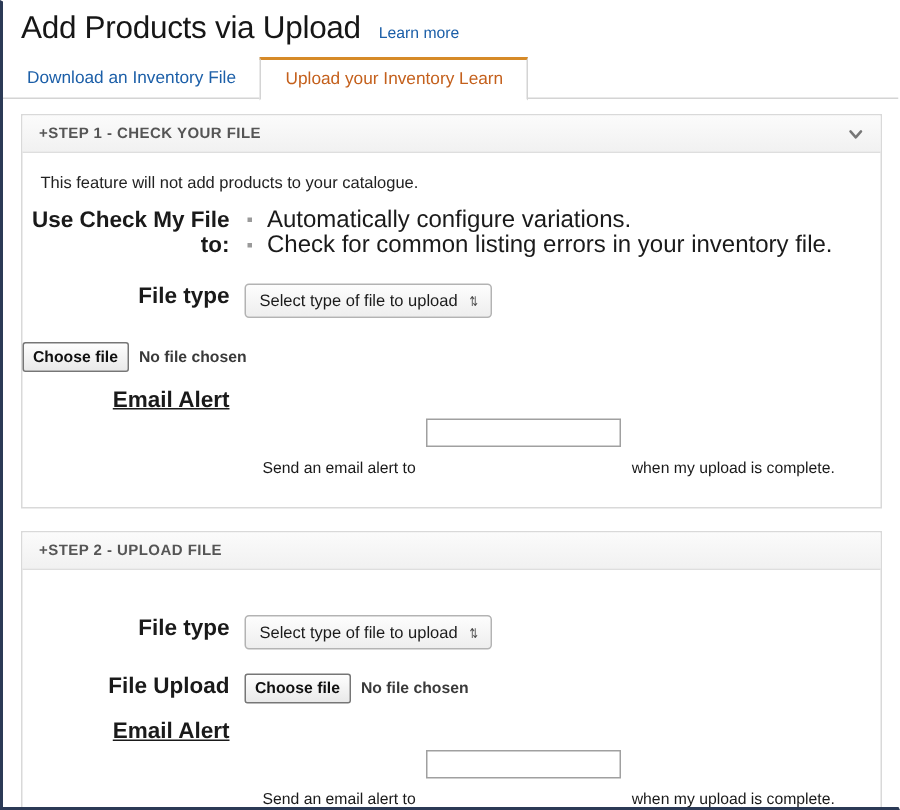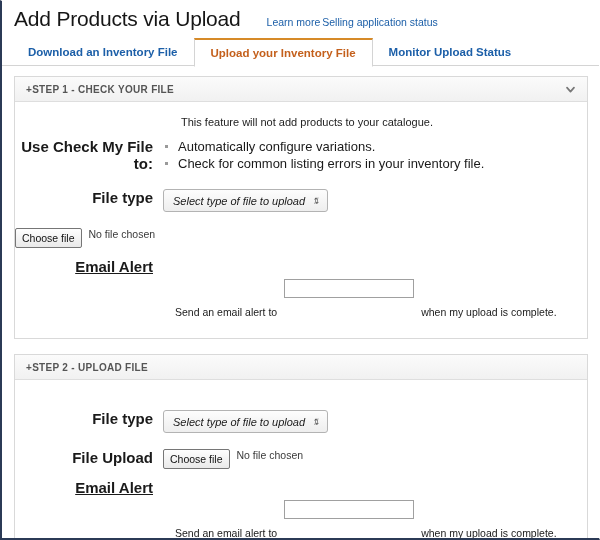--- a/index.html
+++ b/index.html
@@ -35,42 +35,40 @@
   .page-title {
     font-size: 21px;
     font-weight: 400;
     color: #161616;
     letter-spacing: -0.2px;
     white-space: nowrap;
   }
   .header-links {
     display: flex;
     align-items: flex-end;
-    gap: 2px;
-    margin-left: 26px;
+    gap: 24px;
+    margin-left: 12px;
     padding-bottom: 1px;
   }
   .header-link {
     font-size: 10.5px;
     color: #1c5fa8;
     text-decoration: none;
     white-space: nowrap;
     cursor: pointer;
   }
 
   
   .tabbar {
     position: relative;
     margin-top: 7px;
     height: 28px;
-    padding-left: 10px;
     display: flex;
     align-items: stretch;
     box-sizing: border-box;
-    font-weight: bold;
   }
   .tabbar::after {
     content: "";
     position: absolute;
     left: 0; right: 0; bottom: 0;
     height: 1px;
     background: #d4d4d4;
   }
   .tab {
     position: relative;
@@ -126,21 +124,20 @@
   .chevron-icon svg { display: block; }
 
   .panel-body {
     padding: 10px 0 14px 0;
   }
 
   .intro-text {
     font-size: 11px;
     color: #222222;
     padding: 4px 0 4px 12px;
-    text-align: center;
   }
 
   
   .row {
     display: flex;
     align-items: flex-start;
     padding: 6px 0;
   }
   .row-label {
     width: 148px;
@@ -162,21 +159,21 @@
     min-width: 0;
   }
 
   .bullet-list {
     margin: 0;
     padding: 0;
     list-style: none;
   }
   .bullet-list li {
     position: relative;
-    font-size: 13px;
+    font-size: 16px;
     color: #1a1a1a;
     line-height: 17px;
     padding-left: 15px;
   }
   .bullet-list li::before {
     content: "";
     position: absolute;
     left: 2px;
     top: 7px;
     width: 3px;
@@ -193,34 +190,35 @@
     height: 23px;
     padding: 0 7px 0 9px;
     font-size: 11px;
     color: #1a1a1a;
     background: linear-gradient(#fdfdfd, #eeeeee);
     border: 1px solid #b3b3b3;
     border-radius: 3px;
     cursor: pointer;
     box-sizing: border-box;
     white-space: nowrap;
-    font-style: italic;
   }
   .select-arrows {
     font-size: 9px;
     line-height: 8px;
     color: #4a4a4a;
     display: inline-block;
     transform: scaleX(0.75);
   }
 
   
   .file-row {
     display: flex;
+    align-items: center;
     gap: 7px;
+    font-weight: bold;
   }
   .choose-file-btn {
     display: inline-flex;
     align-items: center;
     justify-content: center;
     height: 18px;
     padding: 0 6px;
     font-size: 10.5px;
     color: #101010;
     background: linear-gradient(#fefefe, #e9e9e9);
@@ -283,28 +281,26 @@
 </style>
 </head>
 <body>
 
 <div id="page">
 
   <div class="page-header">
     <div class="page-title">Add Products via Upload</div>
     <div class="header-links">
       <a class="header-link">Learn more</a>
-      <a class="header-link">Selling application status</a>
     </div>
   </div>
 
   <div class="tabbar">
     <div class="tab">Download an Inventory File</div>
-    <div class="tab active">Upload your Inventory File</div>
-    <div class="tab">Monitor Upload Status</div>
+    <div class="tab active">Upload your Inventory Learn</div>
   </div>
 
   <div class="panel">
     <div class="panel-header">
       <span class="panel-title">+STEP 1 - CHECK YOUR FILE</span>
       <span class="chevron-icon">
         <svg width="13" height="13" viewBox="0 0 13 13">
           <path d="M3 4.6 L6.5 8.6 L10 4.6" fill="none" stroke="#777777" stroke-width="1.7" stroke-linecap="round" stroke-linejoin="round"></path>
         </svg>
       </span>

